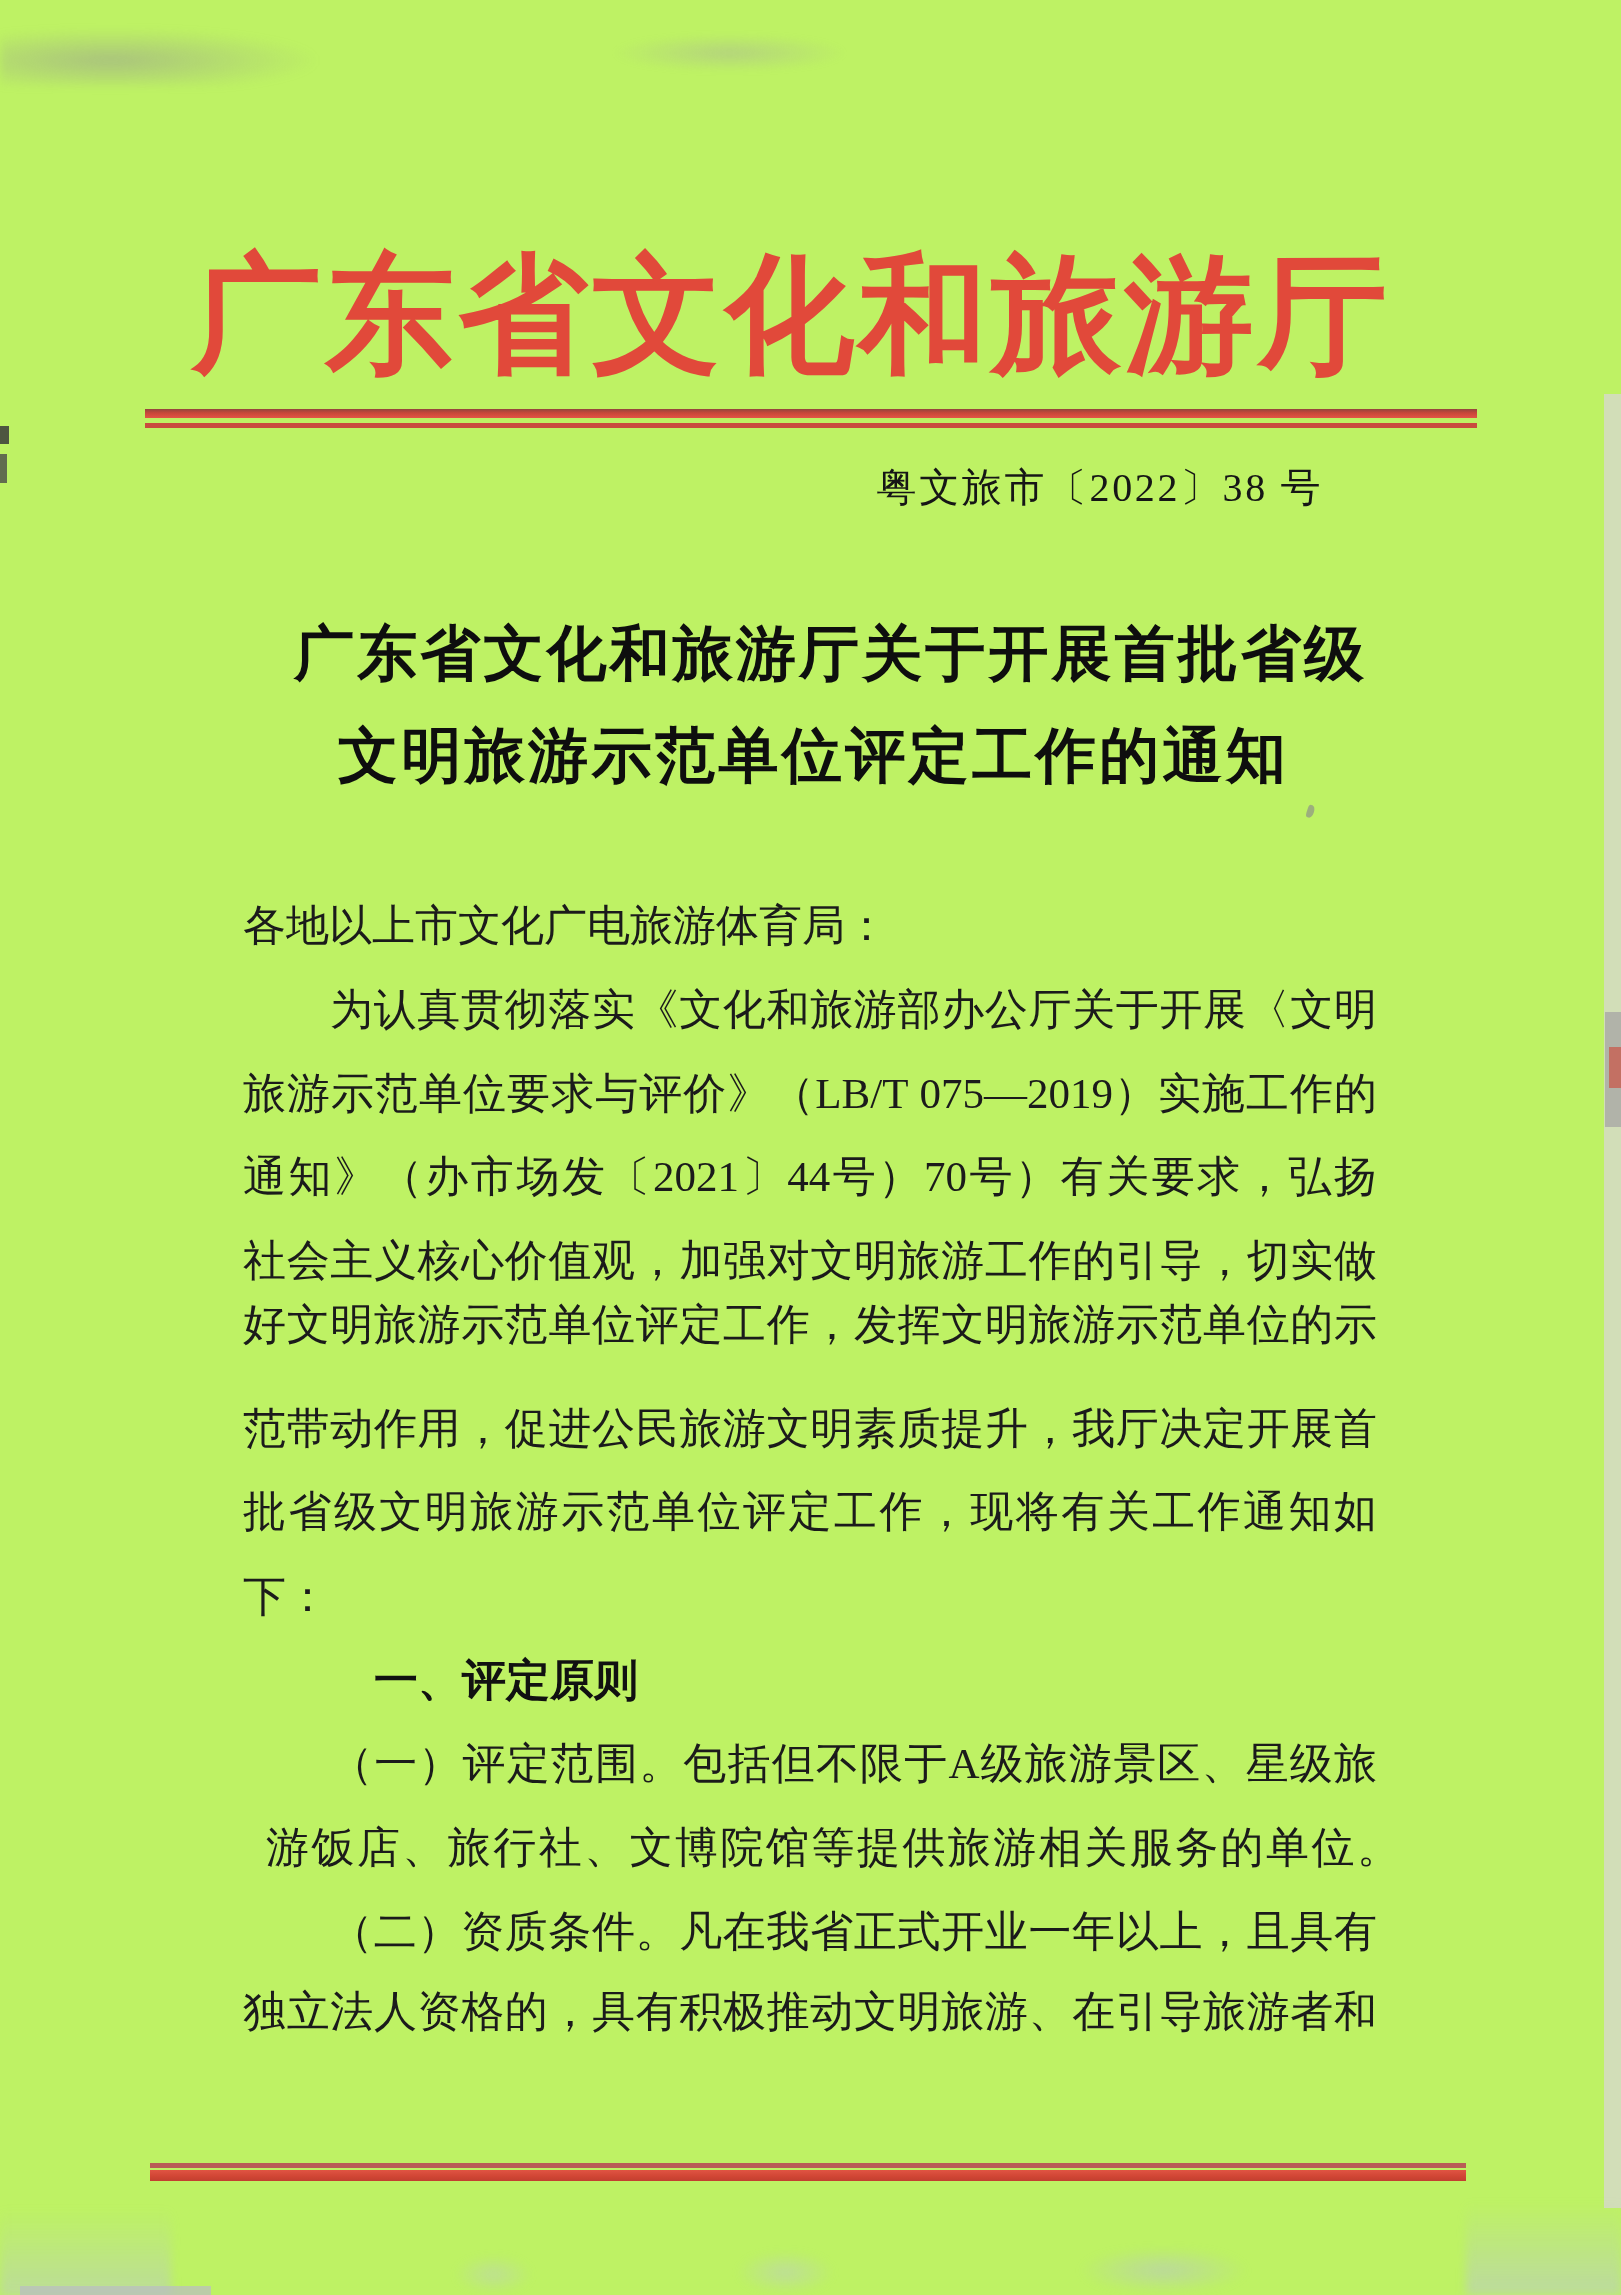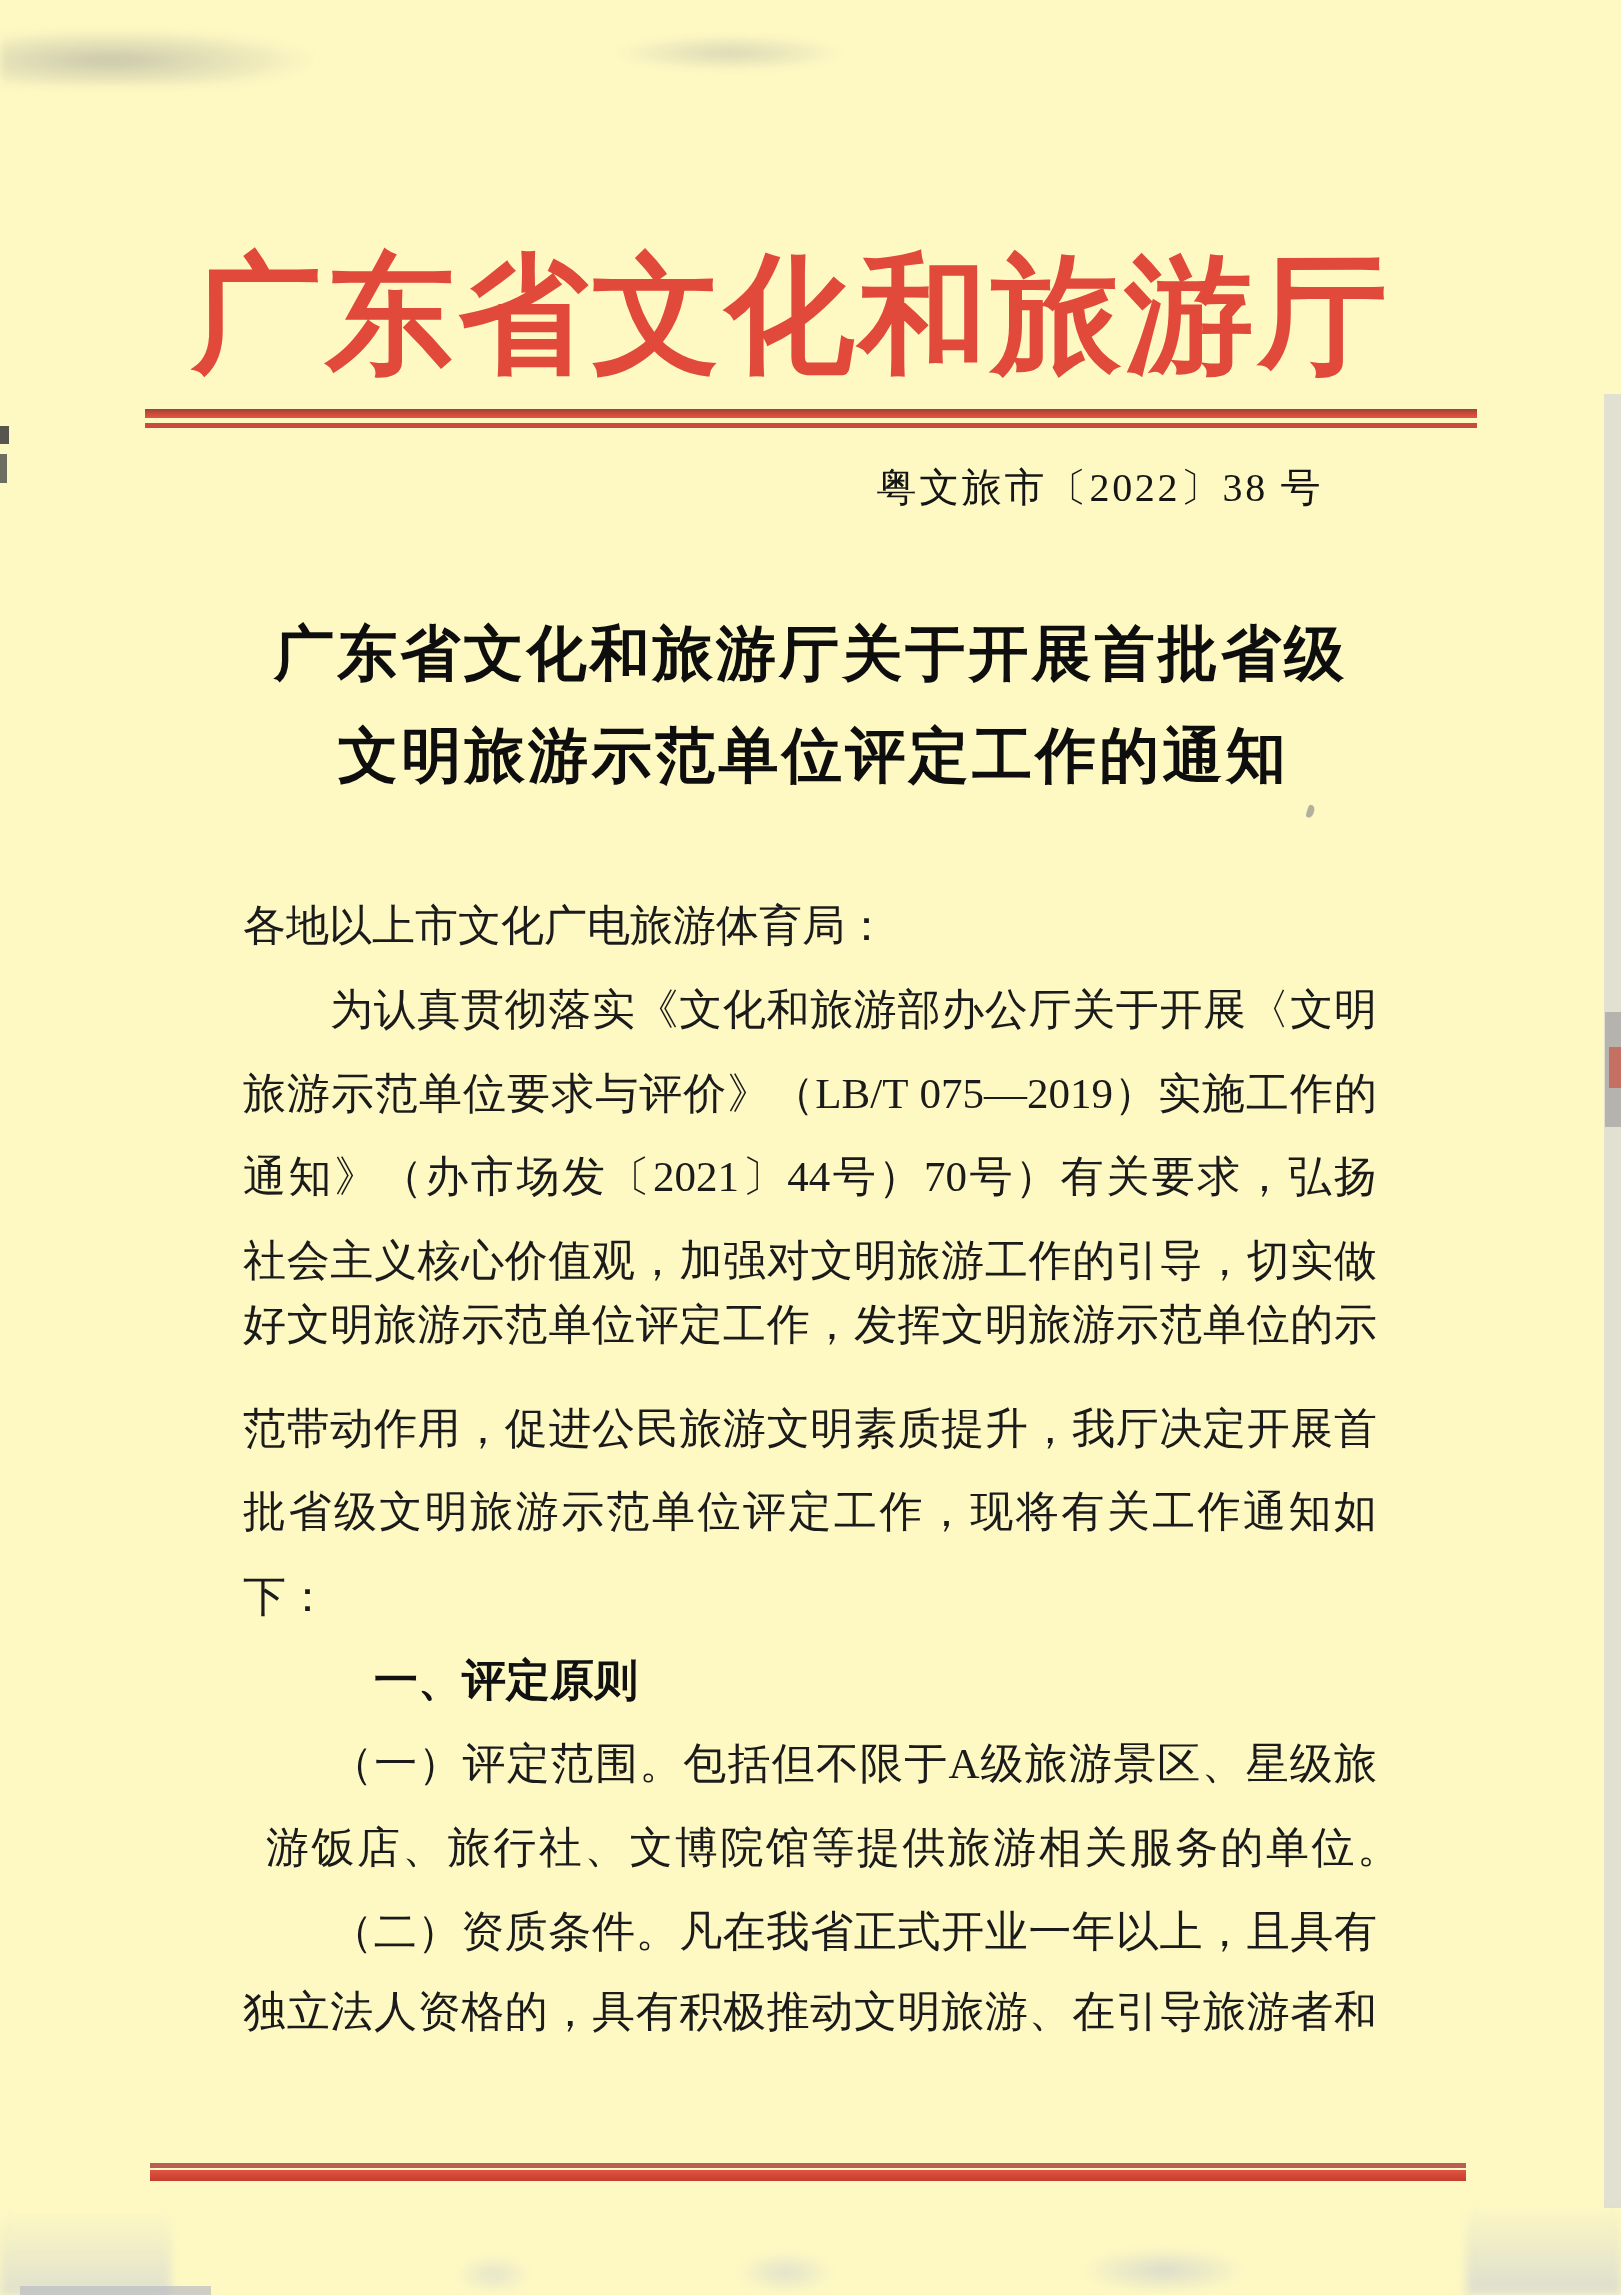--- a/index.html
+++ b/index.html
@@ -1,19 +1,19 @@
 <!DOCTYPE html>
 <html style="font-size:10.5px"><head>
 <meta charset="utf-8">
 <style>
   html,body{margin:0;padding:0;background:#ffffff;}
   .page{
     position:relative;
     width:1622px;height:2295px;
-    background:#fef9c3;
+    background:#bef264;
     overflow:hidden;
     font-family:"Liberation Serif", serif;
   }
   
   .letterhead{
     position:absolute;top:237px;left:192px;width:1195px;
     font-size:129px;line-height:158px;font-weight:700;
     color:#e1493a;
     text-align:justify;text-align-last:justify;text-justify:inter-character;
     white-space:normal;
@@ -28,21 +28,21 @@
     font-size:40px;line-height:53px;letter-spacing:2.6px;
     color:#161616;text-align:right;white-space:nowrap;
   }
   
   .title{
     position:absolute;margin:0;font-weight:700;color:#0e0e0e;
     font-size:60px;line-height:83px;
     text-align:justify;text-align-last:justify;text-justify:inter-character;
     font-family:"Liberation Serif", serif;
   }
-  .t1{top:613px;left:274px;width:1070px;}
+  .t1{top:613px;left:294px;width:1070px;}
   .t2{top:715px;left:338px;width:948px;}
   
   .bl{
     position:absolute;
     font-size:43px;line-height:63px;color:#1b1b1b;
     white-space:nowrap;
   }
   .just{
     white-space:normal;
     text-align:justify;text-align-last:justify;text-justify:inter-character;

